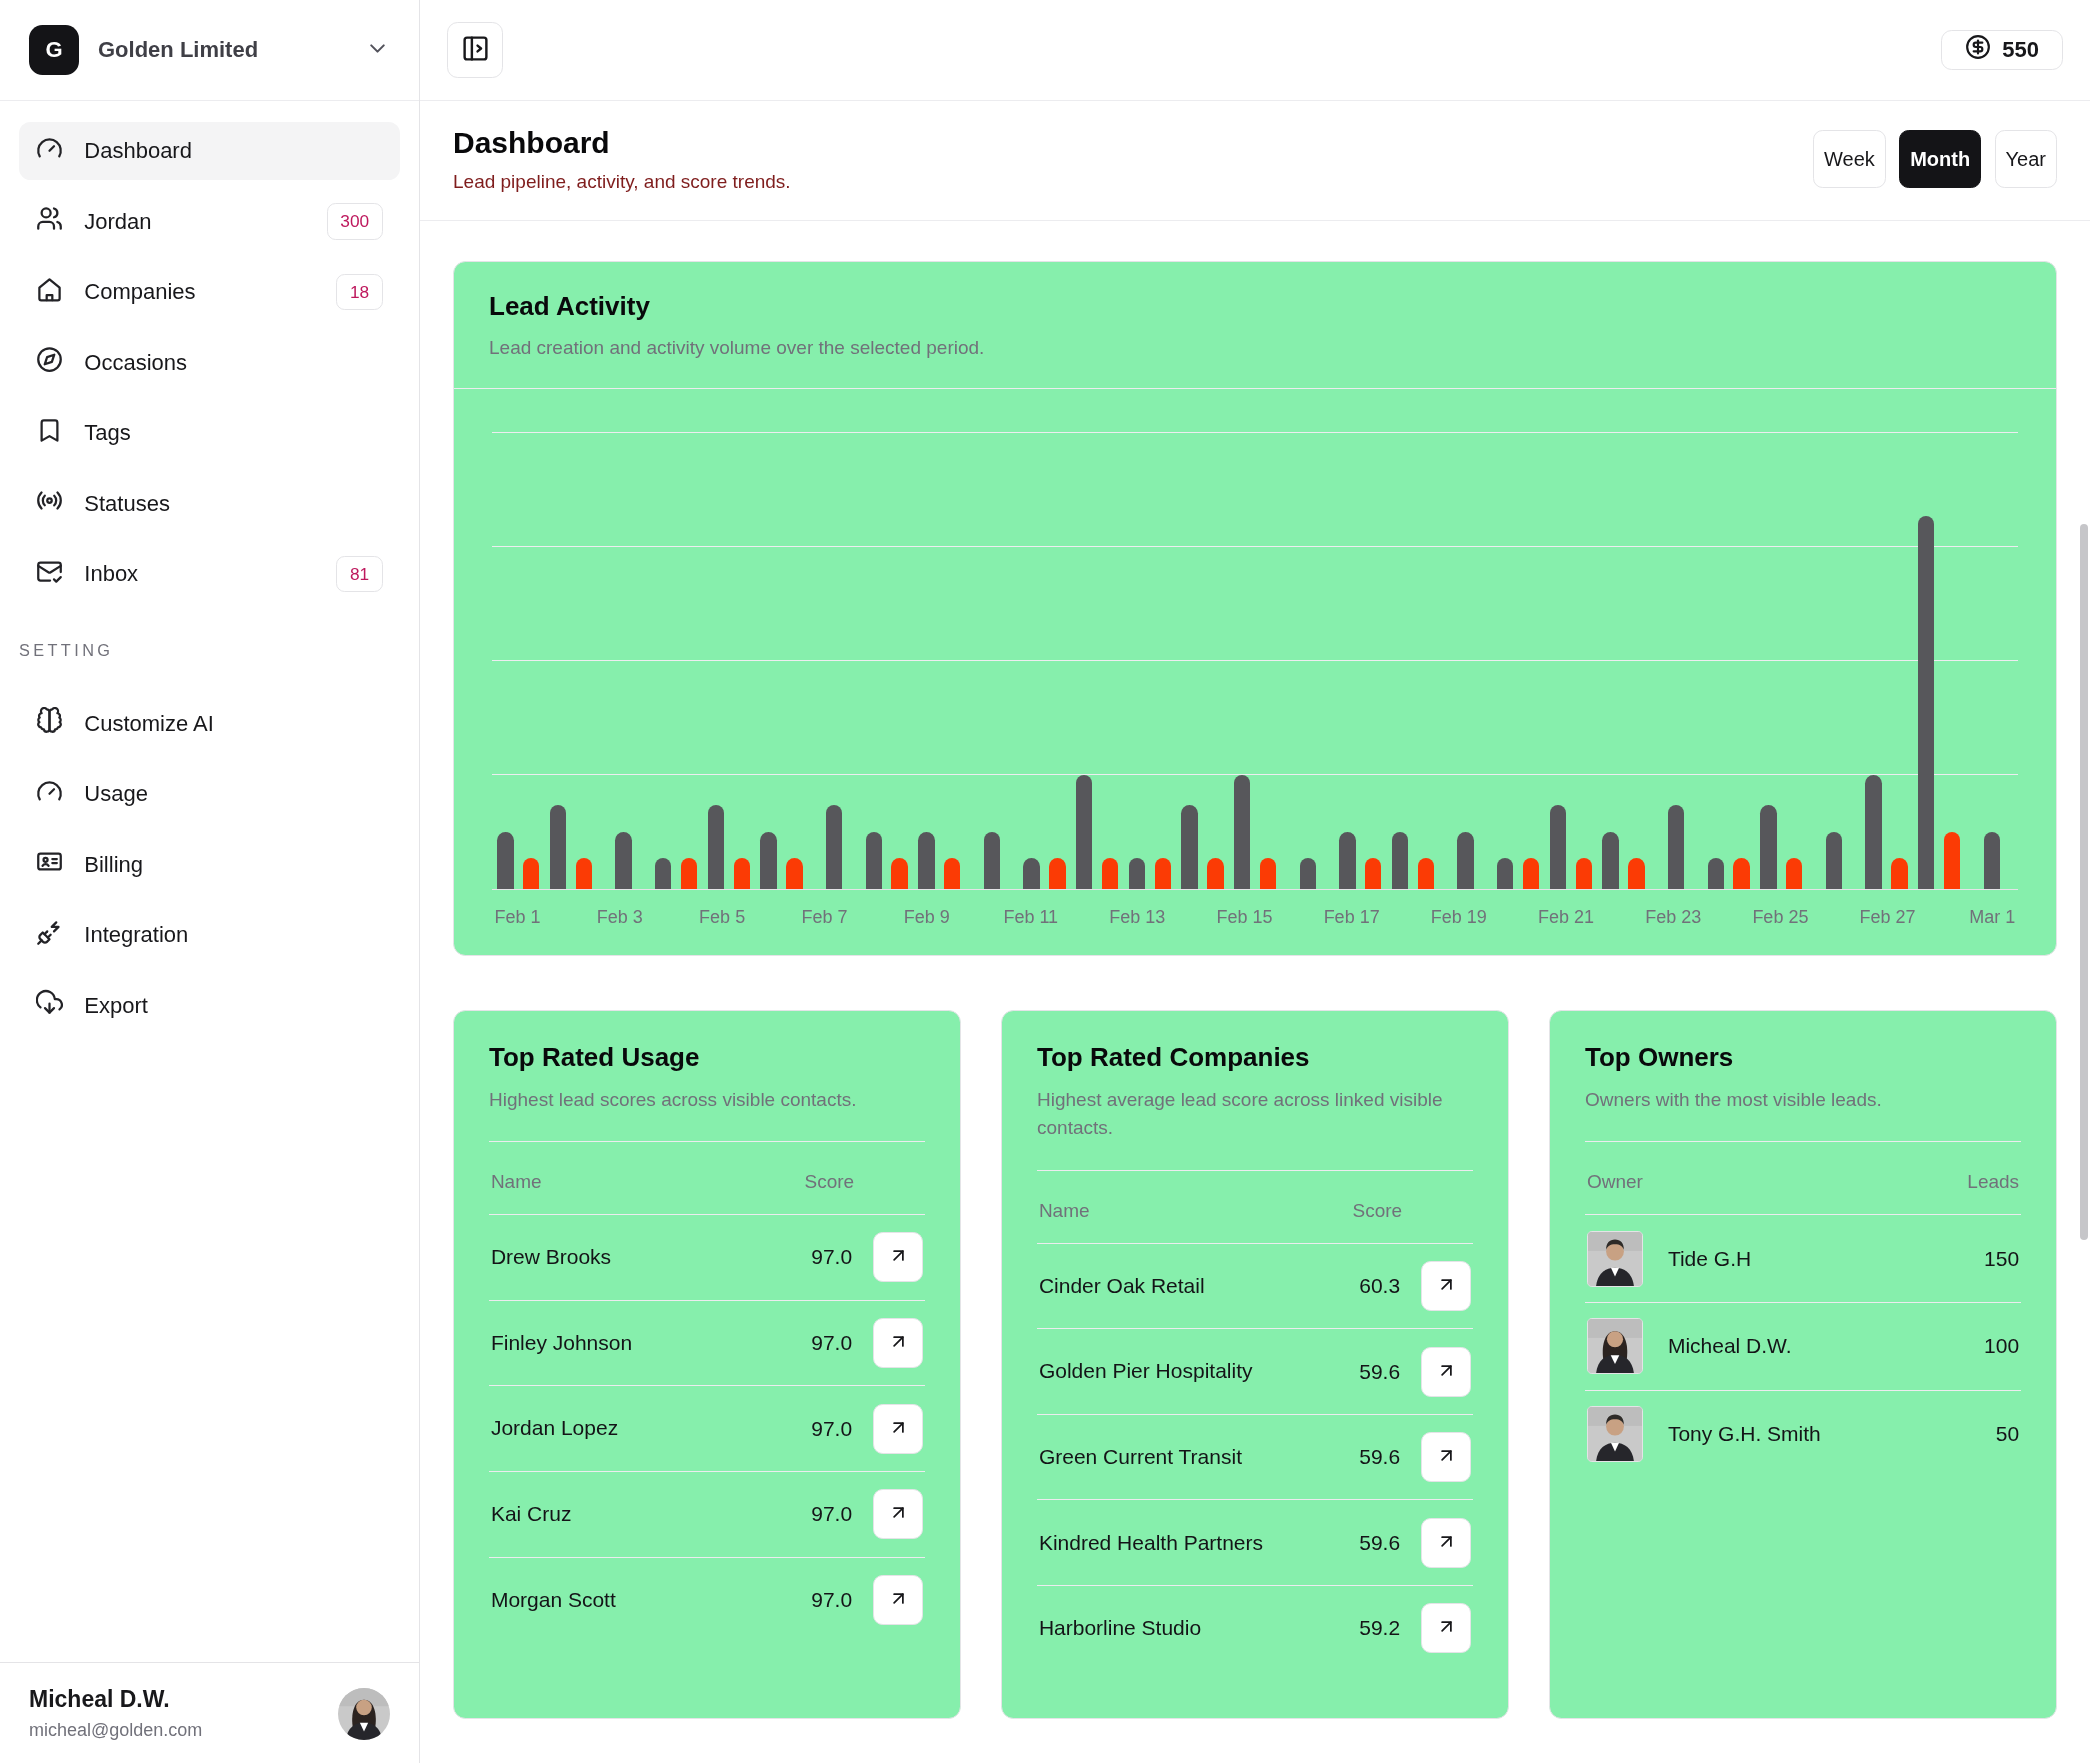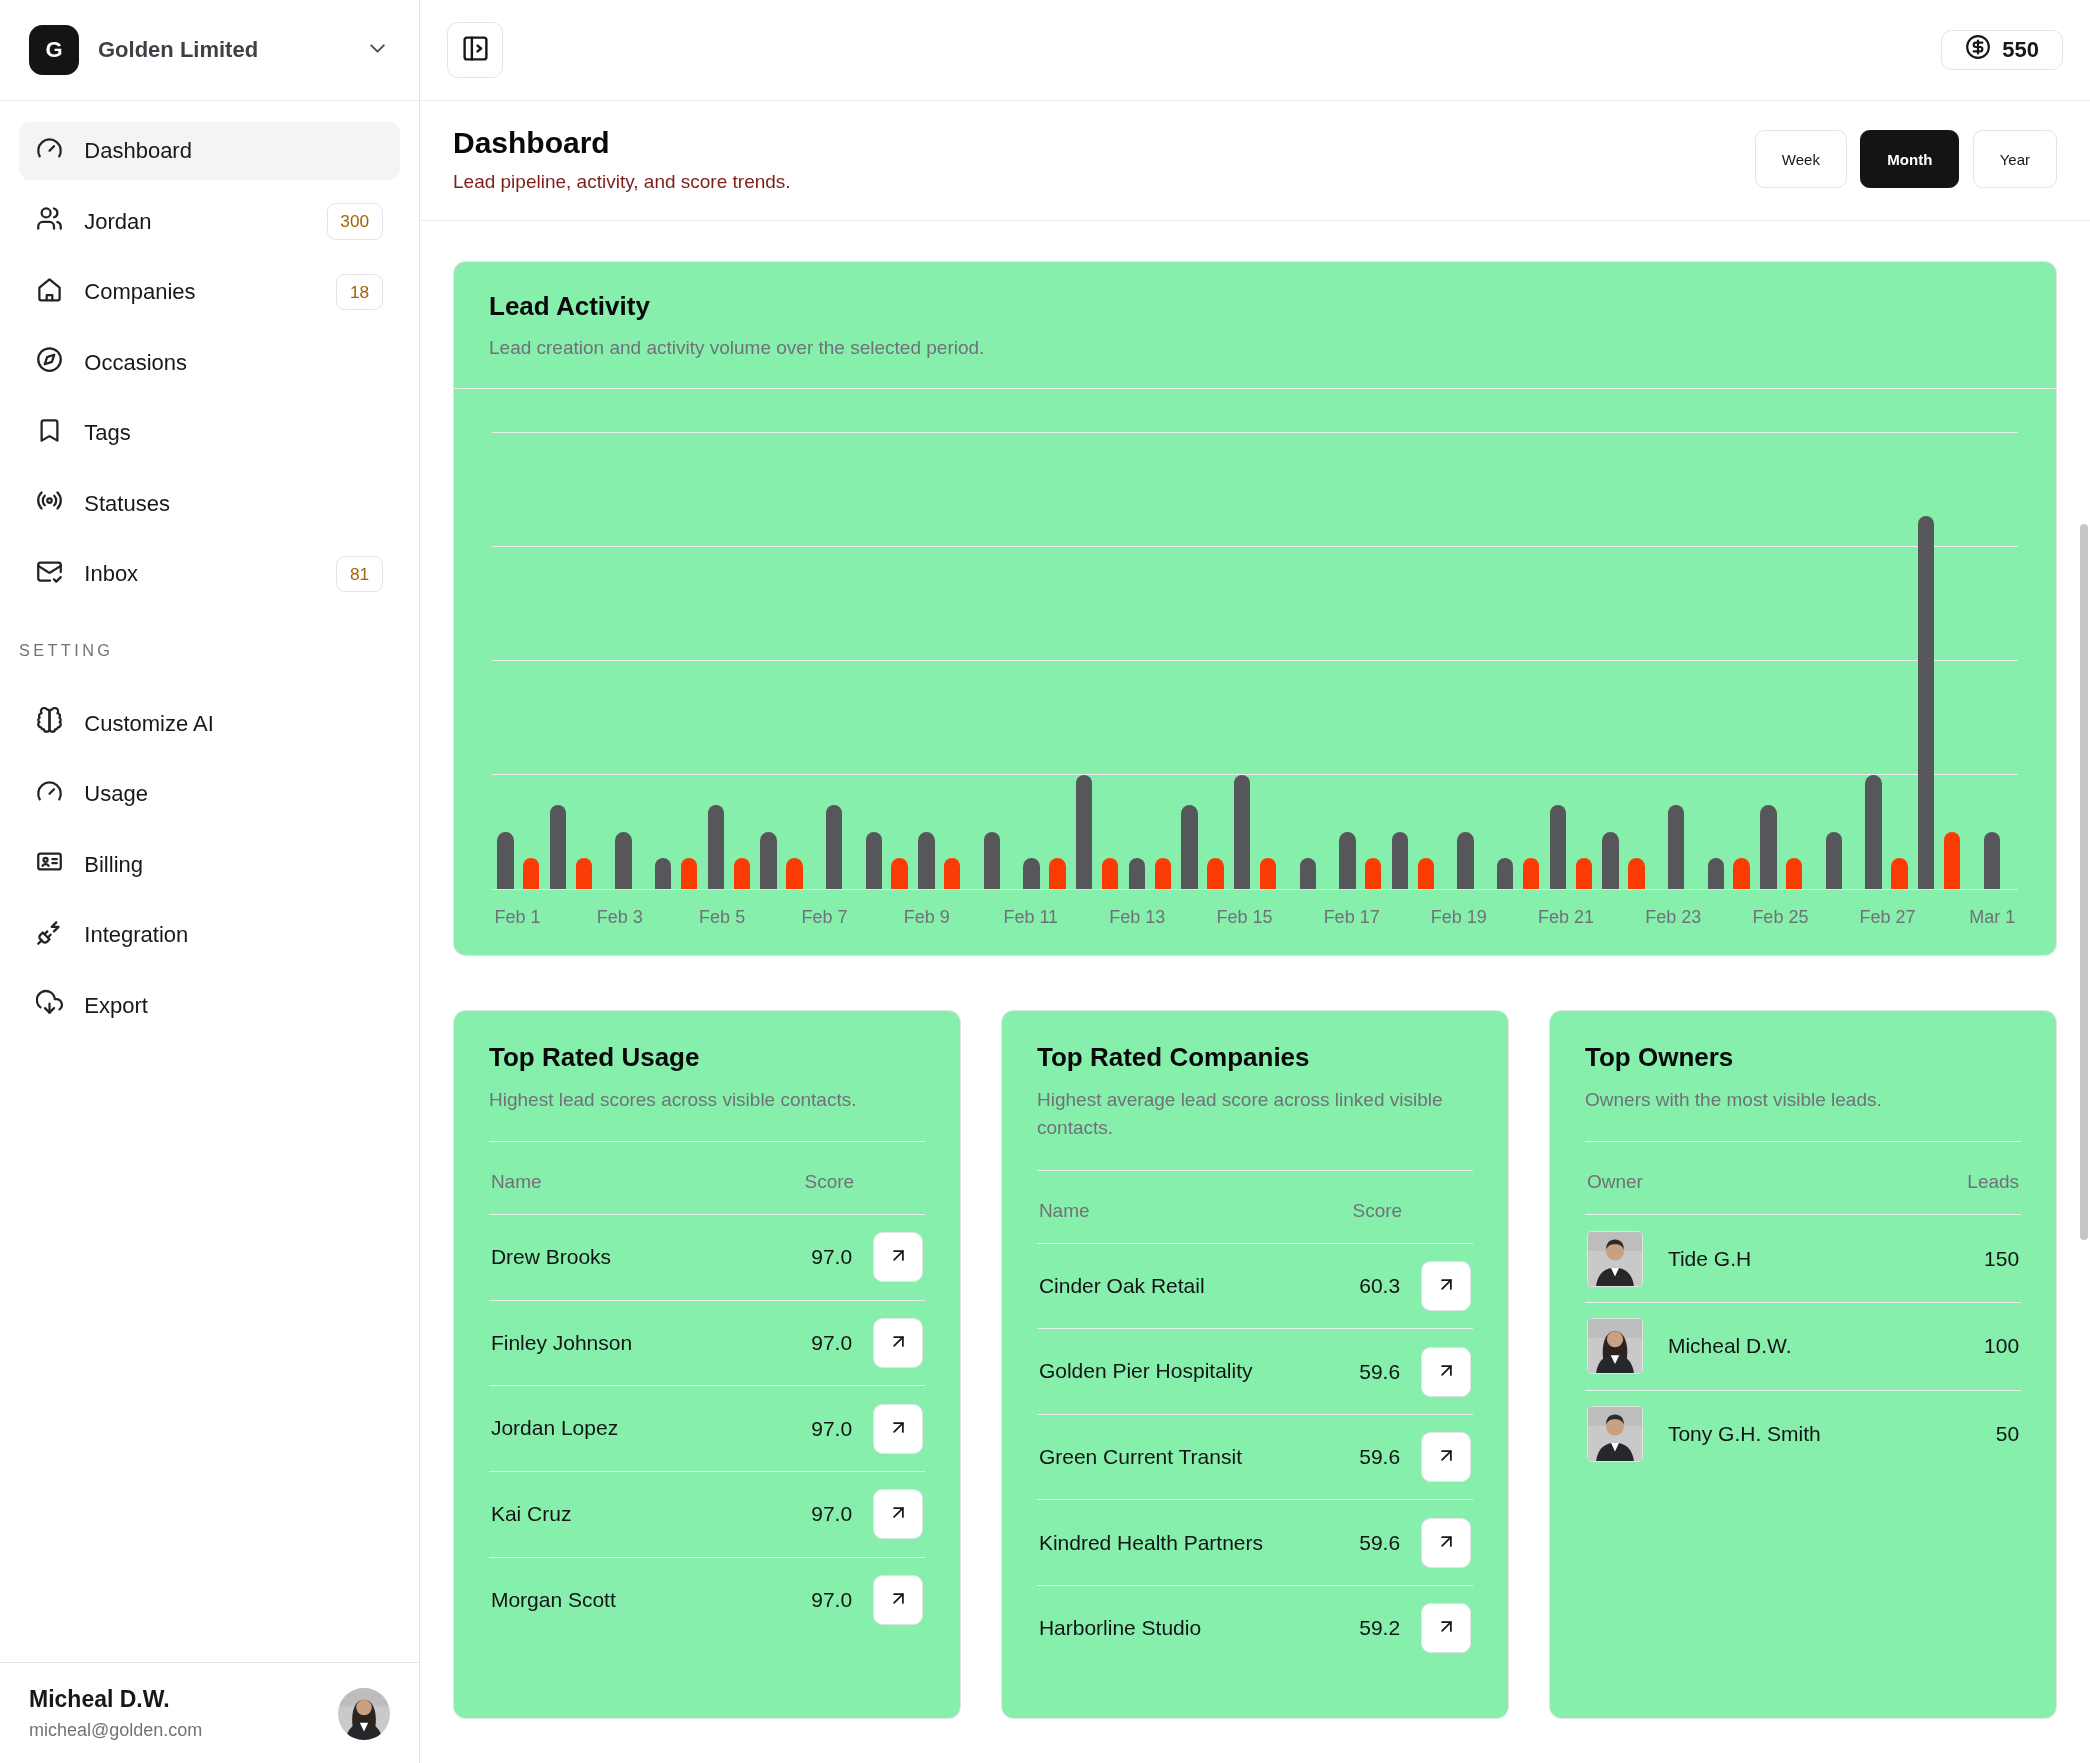--- a/index.html
+++ b/index.html
@@ -11,21 +11,21 @@
   .sidebar { width:420px; min-width:420px; border-right:1px solid #e4e4e7; display:flex; flex-direction:column; }
   .brand-row { height:101px; border-bottom:1px solid #ececef; display:flex; align-items:center; padding:0 29px; gap:19px; cursor:pointer; }
   .brand-logo { width:50px; height:50px; background:#141417; color:#fff; border-radius:13.4px; display:flex; align-items:center; justify-content:center; font-size:22px; font-weight:bold; }
   .brand-name { font-size:22px; font-weight:bold; color:#3f3f46; flex:1; }
   .brand-row svg { color:#52525b; }
   nav { padding:21px 19px 0; }
   .nav-item { height:58px; border-radius:11.5px; display:flex; align-items:center; gap:21px; padding:0 17.3px; margin-bottom:12.5px; font-size:22px; color:#18181b; cursor:pointer; }
   .nav-item.active { background:#f4f4f5; }
   .nav-item svg { width:27px; height:27px; flex:none; color:#232327; }
   .nav-label { flex:1; }
-  .nav-badge { border:1px solid #e4e4e7; border-radius:8.6px; padding:6.7px 12.5px; font-size:17.3px; color:#a16207; background:#fff; }
+  .nav-badge { border:1px solid #e4e4e7; border-radius:8.6px; padding:6.7px 12.5px; font-size:17.3px; color:#be185d; background:#fff; }
   .section-label { margin:25px 19px 14px; font-size:16.3px; letter-spacing:3.4px; color:#71717a; }
   .sidebar-spacer { flex:1; }
   .user-row { border-top:1px solid #e4e4e7; padding:23px 29px; display:flex; align-items:center; }
   .user-meta { flex:1; }
   .user-name { font-size:23px; font-weight:bold; margin-bottom:6.7px; }
   .user-email { font-size:18px; color:#71717a; }
   .user-avatar { width:52px; height:52px; border-radius:50%; overflow:hidden; flex:none; }
   .user-avatar svg { display:block; width:100%; height:100%; }
 
   
@@ -33,21 +33,21 @@
   .topbar { height:101px; border-bottom:1px solid #ececef; display:flex; align-items:center; justify-content:space-between; padding:0 27px; }
   .panel-btn { width:56px; height:56px; border:1px solid #e4e4e7; border-radius:10.6px; background:#fff; display:flex; align-items:center; justify-content:center; cursor:pointer; }
   .panel-btn svg { width:29px; height:29px; color:#18181b; }
   .credits-btn { height:40px; border:1px solid #e4e4e7; border-radius:10.6px; background:#fff; display:flex; align-items:center; gap:11.5px; padding:0 23px; font-size:22px; font-weight:bold; color:#18181b; cursor:pointer; }
   .credits-btn svg { width:26px; height:26px; }
 
   .page-header { padding:25px 33px 27px; border-bottom:1px solid #ececef; display:flex; align-items:center; justify-content:space-between; }
   .page-title { font-size:30px; font-weight:bold; color:#09090b; margin-bottom:10.6px; }
   .page-subtitle { font-size:19px; color:#7f1d1d; }
   .range-tabs { display:flex; gap:13.4px; }
-  .range-tab { height:58px; padding:0 26px; border:1px solid #e4e4e7; border-radius:9.6px; background:#fff; font-size:15px; color:#18181b; display:flex; align-items:center; cursor:pointer; font-family:inherit; }
+  .range-tab { height:58px; padding:0 10px; border:1px solid #e4e4e7; border-radius:9.6px; background:#fff; font-size:20px; color:#18181b; display:flex; align-items:center; cursor:pointer; font-family:inherit; }
   .range-tab.active { background:#141417; border-color:#141417; color:#fff; font-weight:bold; }
 
   .content { padding:40px 33px 0; flex:1; }
   .card { border:1px solid #e4e4e7; border-radius:12.5px; background:#86efac; }
 
   
   .chart-card { margin-bottom:54px; }
   .chart-head { padding:29px 35px 25px; border-bottom:1px solid #ececef; }
   .card-title { font-size:26px; font-weight:bold; color:#09090b; }
   .card-subtitle { font-size:19px; color:#71717a; margin-top:12.5px; line-height:1.5; }

